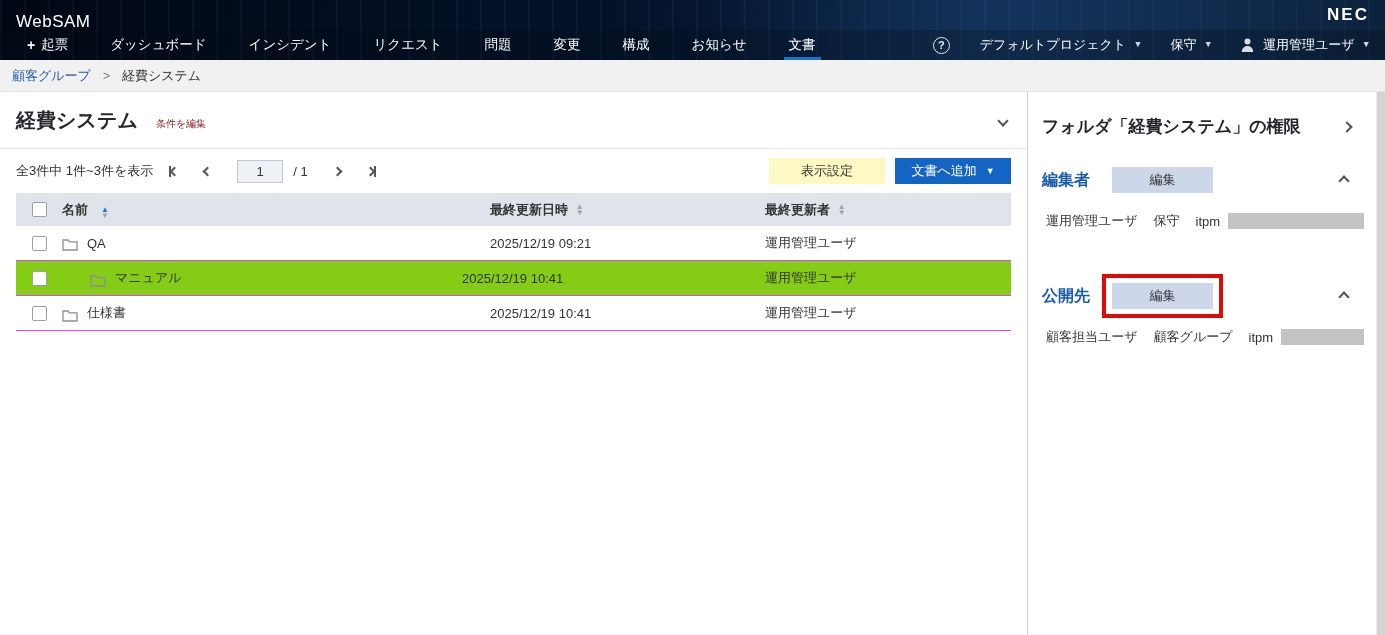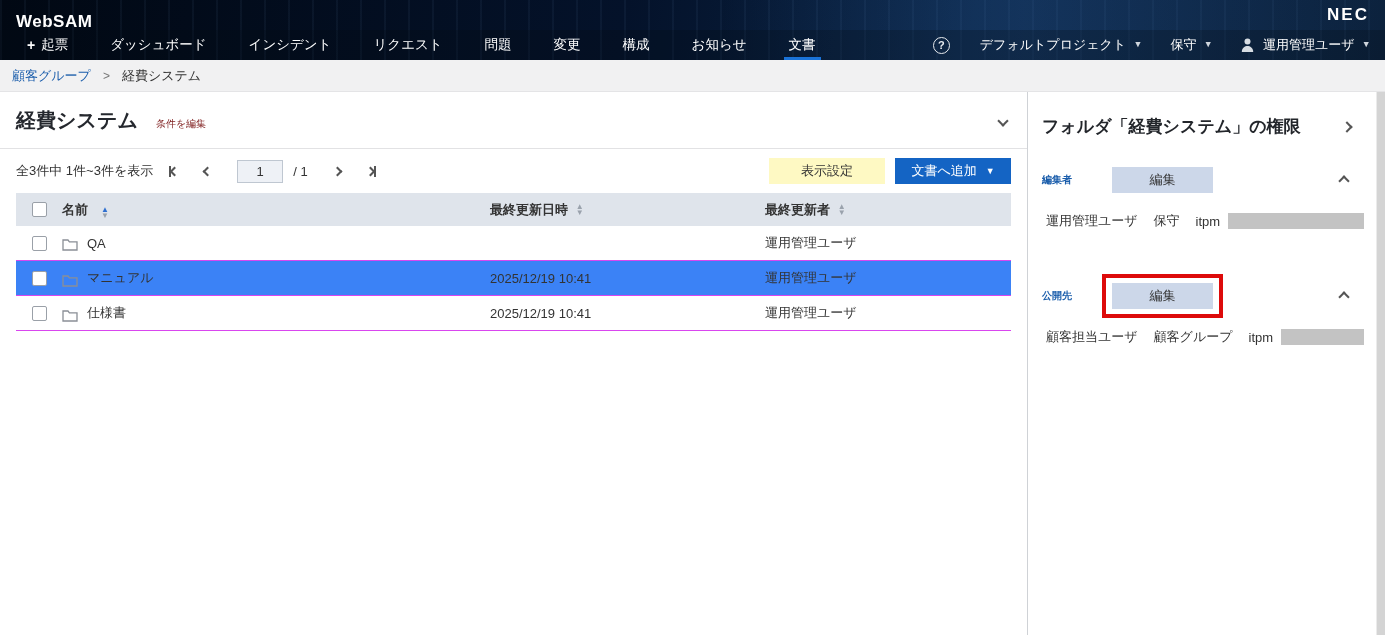--- a/index.html
+++ b/index.html
@@ -7,21 +7,21 @@
     font-family:"Liberation Sans","DejaVu Sans",sans-serif; background:#fff; color:#333; }
 
   
   .header { height:60px; position:relative;
     background:
       linear-gradient(90deg, rgba(20,60,110,0) 52%, rgba(45,95,160,0.28) 74%, rgba(30,70,120,0.18) 100%),
       repeating-linear-gradient(90deg, rgba(130,175,225,0.06) 0 2px, rgba(0,0,0,0) 2px 24px),
       linear-gradient(100deg,#010813 0%,#04122a 45%,#0a2444 70%,#081a30 100%);
   }
   .topbar { height:30px; display:flex; align-items:center; justify-content:space-between; padding:0 16px; }
-  .app-title { color:#fff; font-size:17px; font-weight:bold; letter-spacing:.5px;margin-top:13px; }
+  .app-title { color:#fff; font-size:17px; font-weight:normal; letter-spacing:.5px;margin-top:13px; }
   .brand { color:#fff; font-size:17px; font-weight:800; letter-spacing:2px; }
 
   .navbar { height:30px; display:flex; align-items:stretch; padding:0 6px; background:rgba(4,10,20,0.25); }
   .nav-left { display:flex; }
   .nav-item { display:flex; align-items:center; gap:6px; padding:0 21px; color:#fff;
     font-size:13.5px; cursor:pointer; position:relative; white-space:nowrap; }
   .nav-item .plus { font-size:14px; font-weight:bold; }
   .nav-item.active::after { content:""; position:absolute; left:16px; right:16px; bottom:0;
     height:3px; background:#1a73d8; }
   .nav-right { margin-left:auto; display:flex; align-items:center; gap:30px; padding-right:10px; color:#fff; font-size:13px; }
@@ -71,38 +71,38 @@
   .btn { height:26px; display:flex; align-items:center; justify-content:center;
     font-size:13px; cursor:pointer; border:none; }
   .btn-gray { width:116px; background:#fef9c3; color:#333; }
   .btn-blue { width:116px; background:#1464c4; color:#fff; gap:9px; }
   .btn-blue .caret { color:#fff; }
 
   
   .table { margin:0 16px; font-size:13px; }
   .thead { display:flex; align-items:center; height:33px; background:#dfe4eb; font-weight:bold; }
   .trow { display:flex; align-items:center; height:35px; border-bottom:1px solid #d946ef; cursor:pointer; }
-  .trow.alt { background:#3b82f6; }
+  .trow.alt { background:#84cc16;gap:28px; }
   .col-check { width:46px; display:flex; justify-content:center; }
   .col-name { flex:1; display:flex; align-items:flex-end; gap:9px; }
   .col-date { width:275px; }
   .col-user { width:246px; }
   .checkbox { width:15px; height:15px; background:#fff; border:1px solid #9aa0a8; border-radius:2px; cursor:pointer; }
   .sort { display:inline-flex; flex-direction:column; margin-left:4px; line-height:6px; font-size:8px; vertical-align:middle; }
   .sort .asc { color:#9aa2ac; } .sort .desc { color:#9aa2ac; }
   .sort.active .asc { color:#2f6fd0; }
   .folder-icon { display:inline-block; }
 
   
   .side-title-row { display:flex; align-items:center; margin-top:22px; padding-right:22px;justify-content:space-between; }
   .side-title { font-size:17px; font-weight:bold; color:#23262b; }
   .side-title-chev { margin-left:auto; cursor:pointer; padding:3px; }
   .perm-section { margin-top:0; }
   .perm-head { display:flex; align-items:center; margin-top:20px; padding-right:24px; height:44px; }
-  .perm-label { width:52px; color:#1a5dab; font-weight:bold; font-size:10px; }
+  .perm-label { width:52px; color:#1a5dab; font-weight:bold; font-size:16px; }
   .hl-wrap { border:4px solid transparent; padding:5px 6px; margin-left:8px; }
   .hl-wrap.red { border-color:#dd0a0a; }
   .btn-edit { width:101px; height:26px; background:#ccd7e9; color:#333; font-size:13px;
     display:flex; align-items:center; justify-content:center; cursor:pointer; border:none; }
   .perm-collapse { margin-left:auto; cursor:pointer; padding:4px; }
   .perm-entry { display:flex; align-items:center; gap:16px; font-size:13px; color:#333;
     margin-top:10px; padding:0 12px 0 4px; }
   .redaction { flex:1; height:16px; background:#c3c3c3; margin-left:-8px; }
   .sec-gap { height:24px; }
 </style>
@@ -243,20 +243,21 @@
       <div class="trow">
         <span class="col-check">
             <span class="checkbox"></span>
           </span>
         <span class="col-name">
           <svg class="folder-icon" width="16" height="13" viewBox="0 0 16 13">
               <path d="M1 2 h5 l1.4 1.8 H15 V12 H1 Z" fill="none" stroke="#8a8f96" stroke-width="1.3"></path>
             </svg>
           <span>QA</span>
         </span>
+        <span class="col-date">2025/12/19 09:21</span>
         <span class="col-user">運用管理ユーザ</span>
       </div>
       <div class="trow alt">
         <span class="col-check">
             <span class="checkbox"></span>
           </span>
         <span class="col-name">
           <svg class="folder-icon" width="16" height="13" viewBox="0 0 16 13">
               <path d="M1 2 h5 l1.4 1.8 H15 V12 H1 Z" fill="none" stroke="#8a8f96" stroke-width="1.3"></path>
             </svg>

